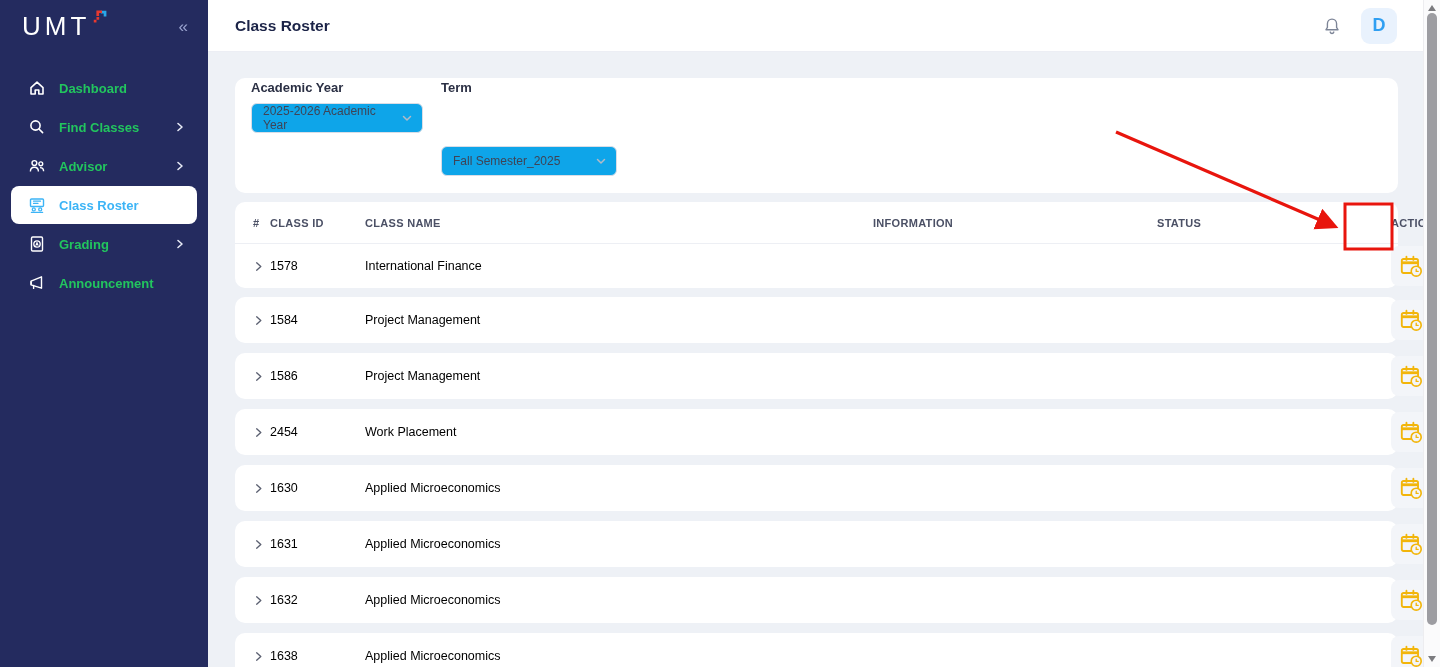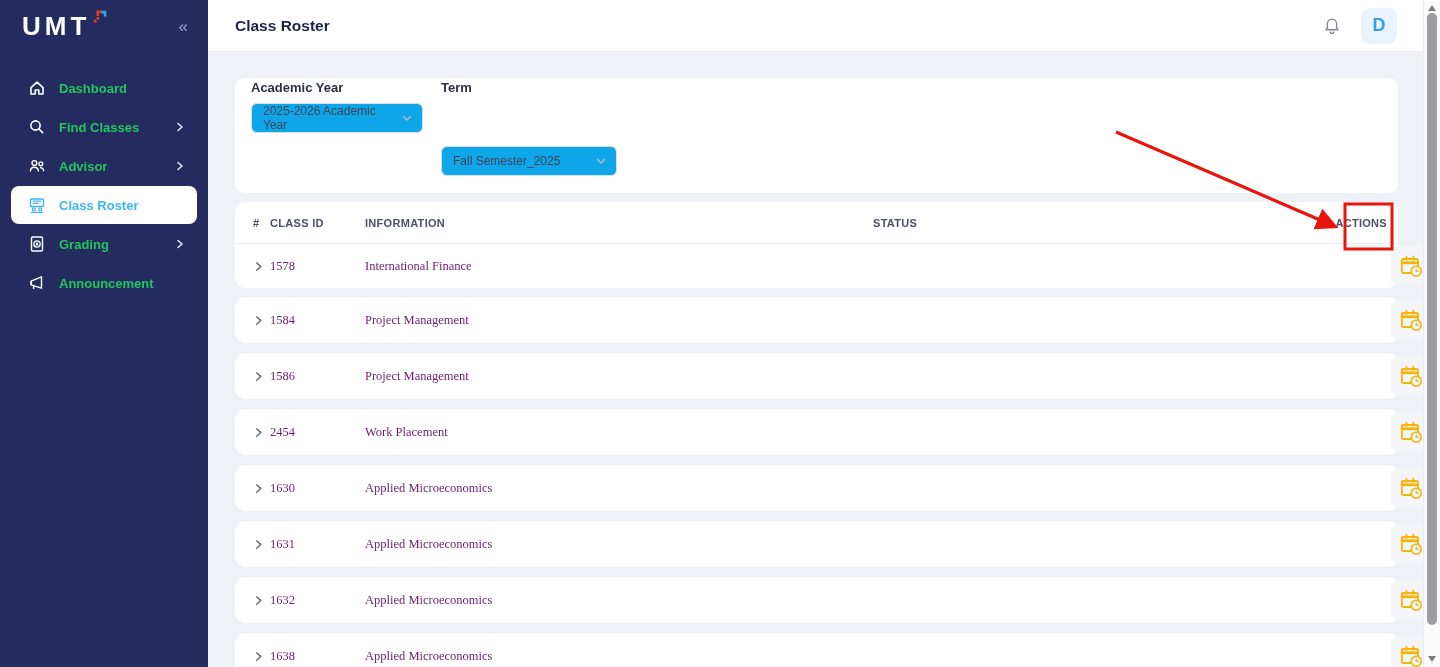--- a/index.html
+++ b/index.html
@@ -3,21 +3,21 @@
 <meta charset="utf-8">
 <style>
   * { margin:0; padding:0; box-sizing:border-box; }
   html,body { width:1440px; height:667px; }
   body { font-family:"Liberation Sans","DejaVu Sans",sans-serif; background:#eef1f6; overflow:hidden; }
   .page { position:relative; width:1440px; height:667px; overflow:hidden; }
 
   
   .sidebar { position:absolute; left:0; top:0; width:208px; height:667px; background:#242b5f; z-index:2; }
   .logo-row { height:52px; display:flex; align-items:center; padding:0 20px 0 22px; }
-  .logo-text { color:#fff; font-size:26px; font-weight:700; letter-spacing:4px; line-height:1; }
+  .logo-text { color:#fff; font-size:26px; font-weight:400; letter-spacing:4px; line-height:1; }
   .logo-plus { margin-left:2px; margin-top:-12px; }
   .collapse { margin-left:auto; color:#9aa3cf; font-size:17px; cursor:pointer; line-height:1; }
   .menu { padding-top:17px; }
   .menu-item { position:relative; height:38px; margin:0 0 1px 0; display:flex; align-items:center; padding-left:28px; color:#22c55e; font-size:13px; font-weight:600; cursor:pointer; }
   .menu-item .mi-icon { width:18px; height:18px; margin-right:13px; display:inline-flex; align-items:center; justify-content:center; flex:0 0 18px; }
   .menu-item .sub-chev { position:absolute; right:22px; top:50%; transform:translateY(-50%); display:inline-flex; }
   .menu-item.active { background:#fff; margin:0 11px 1px 11px; padding-left:17px; border-radius:8px; color:#3cb4f6; }
   .menu-item.active svg * { stroke:#3cb4f6 !important; fill:none; }
   .mi-icon svg * { stroke:#fff; fill:none; }
 
@@ -45,21 +45,21 @@
   
   .cols { display:grid; grid-template-columns:17px 95px 508px 284px 234px 1fr; align-items:center; padding:0 10px 0 18px; }
   .thead-card { border-radius:10px 10px 0 0; }
   .thead { height:42px; border-bottom:1px solid #edeff4; }
   .th { font-size:11px; font-weight:700; color:#4b5065; letter-spacing:.3px; }
   .th.actions { justify-self:end; padding-right:4px; }
   .first-row-card { border-radius:0 0 10px 10px; margin-bottom:9px; }
   .row { height:46px; }
   .row-card { margin-bottom:10px; }
   .row .chev { color:#5a5f70; display:inline-flex; cursor:pointer; }
-  .cid, .cname { font-size:12.5px; color:#701a75;font-family:Liberation Serif, serif; }
+  .cid, .cname { font-size:12.5px; color:#000000; }
   .act-cell { justify-self:end; display:flex; }
   .action-btn { width:40px; height:40px; border:none; border-radius:8px; background:#f3f5f9; display:flex; align-items:center; justify-content:center; cursor:pointer; }
   .frow { height:44px; }
 
   
   .scrollbar { position:absolute; right:0; top:0; width:17px; height:667px; background:#fbfbfc; border-left:1px solid #ededf0; z-index:3; }
   .sb-thumb { position:absolute; left:3px; top:13px; width:10px; height:612px; background:#9d9da2; border-radius:6px; }
   .sb-up { position:absolute; left:4px; top:5px; width:0; height:0; border-left:4.5px solid transparent; border-right:4.5px solid transparent; border-bottom:6px solid #7c7c80; }
   .sb-down { position:absolute; left:4px; bottom:5px; width:0; height:0; border-left:4.5px solid transparent; border-right:4.5px solid transparent; border-top:6px solid #7c7c80; }
 
@@ -210,20 +210,21 @@
                 </svg>
             </span>
           </div>
         </div>
       </div>
 
       <div class="card thead-card">
         <div class="cols thead">
           <span class="th">#</span>
           <span class="th">CLASS ID</span>
+          <span class="th">CLASS NAME</span>
           <span class="th">INFORMATION</span>
           <span class="th">STATUS</span>
           <span class="th actions">ACTIONS</span>
         </div>
       </div>
       <div class="card first-row-card">
         <div class="cols row frow">
           <span class="chev">
               <svg width="11" height="11" viewBox="0 0 12 12">
                 <path d="M4 2 L8.5 6 L4 10" stroke="#5a5f70" fill="none" stroke-width="1.5" stroke-linecap="round" stroke-linejoin="round"></path>

